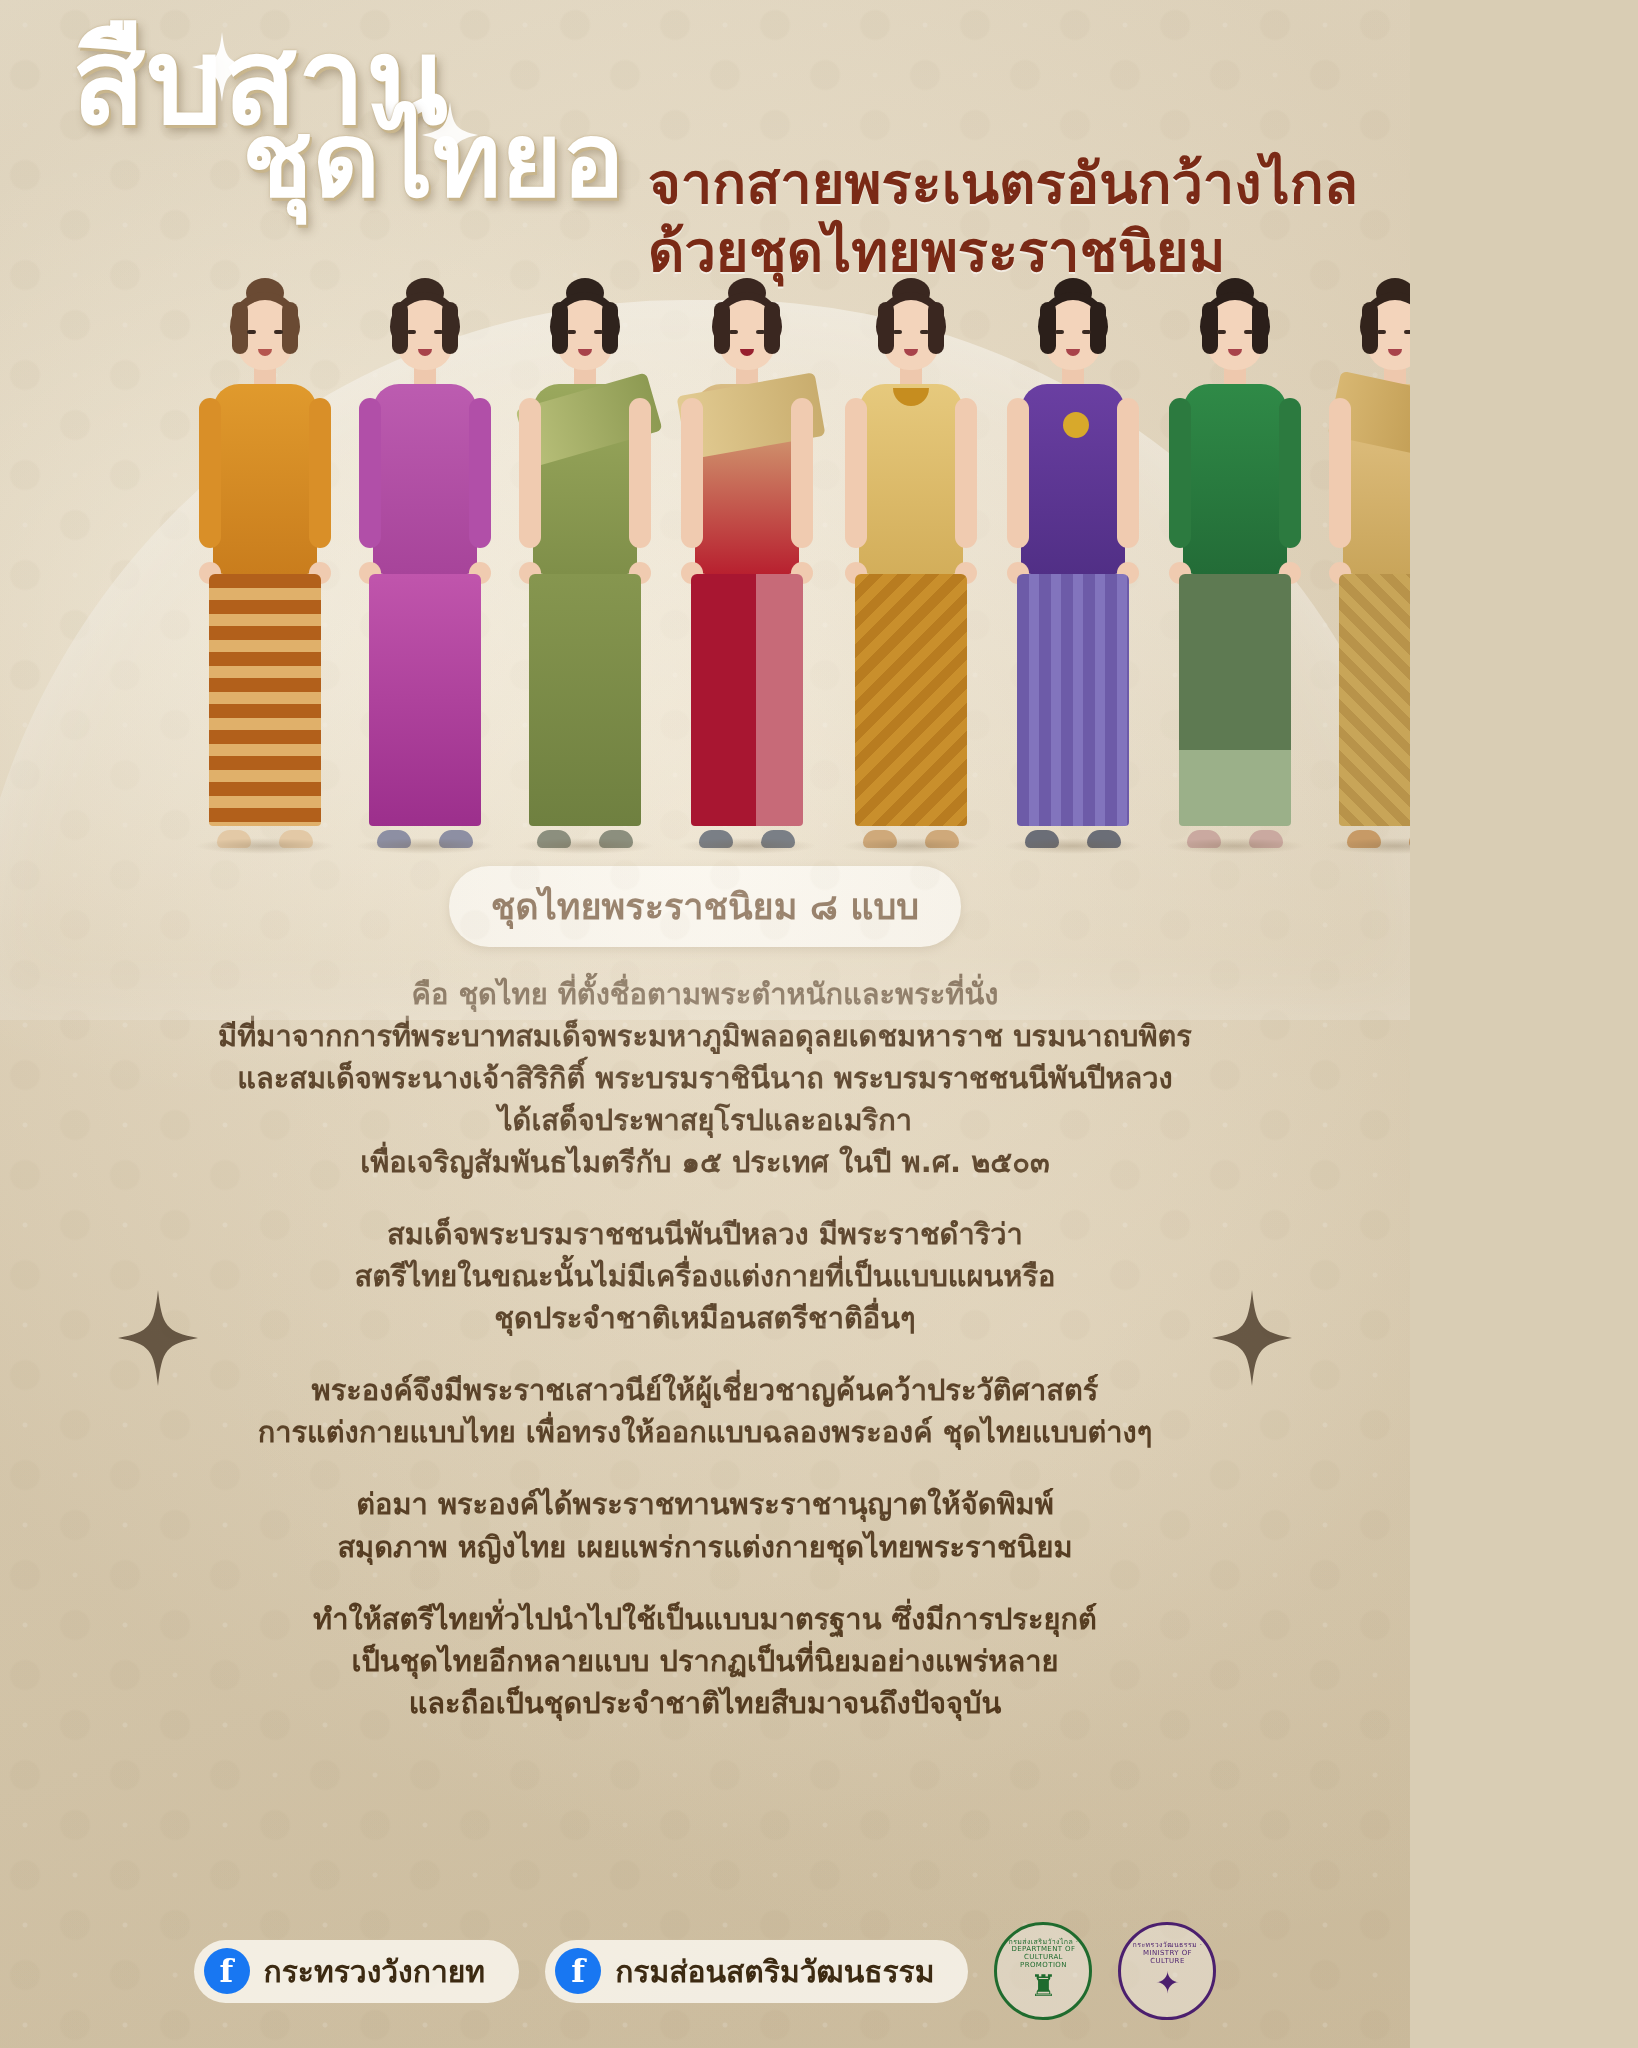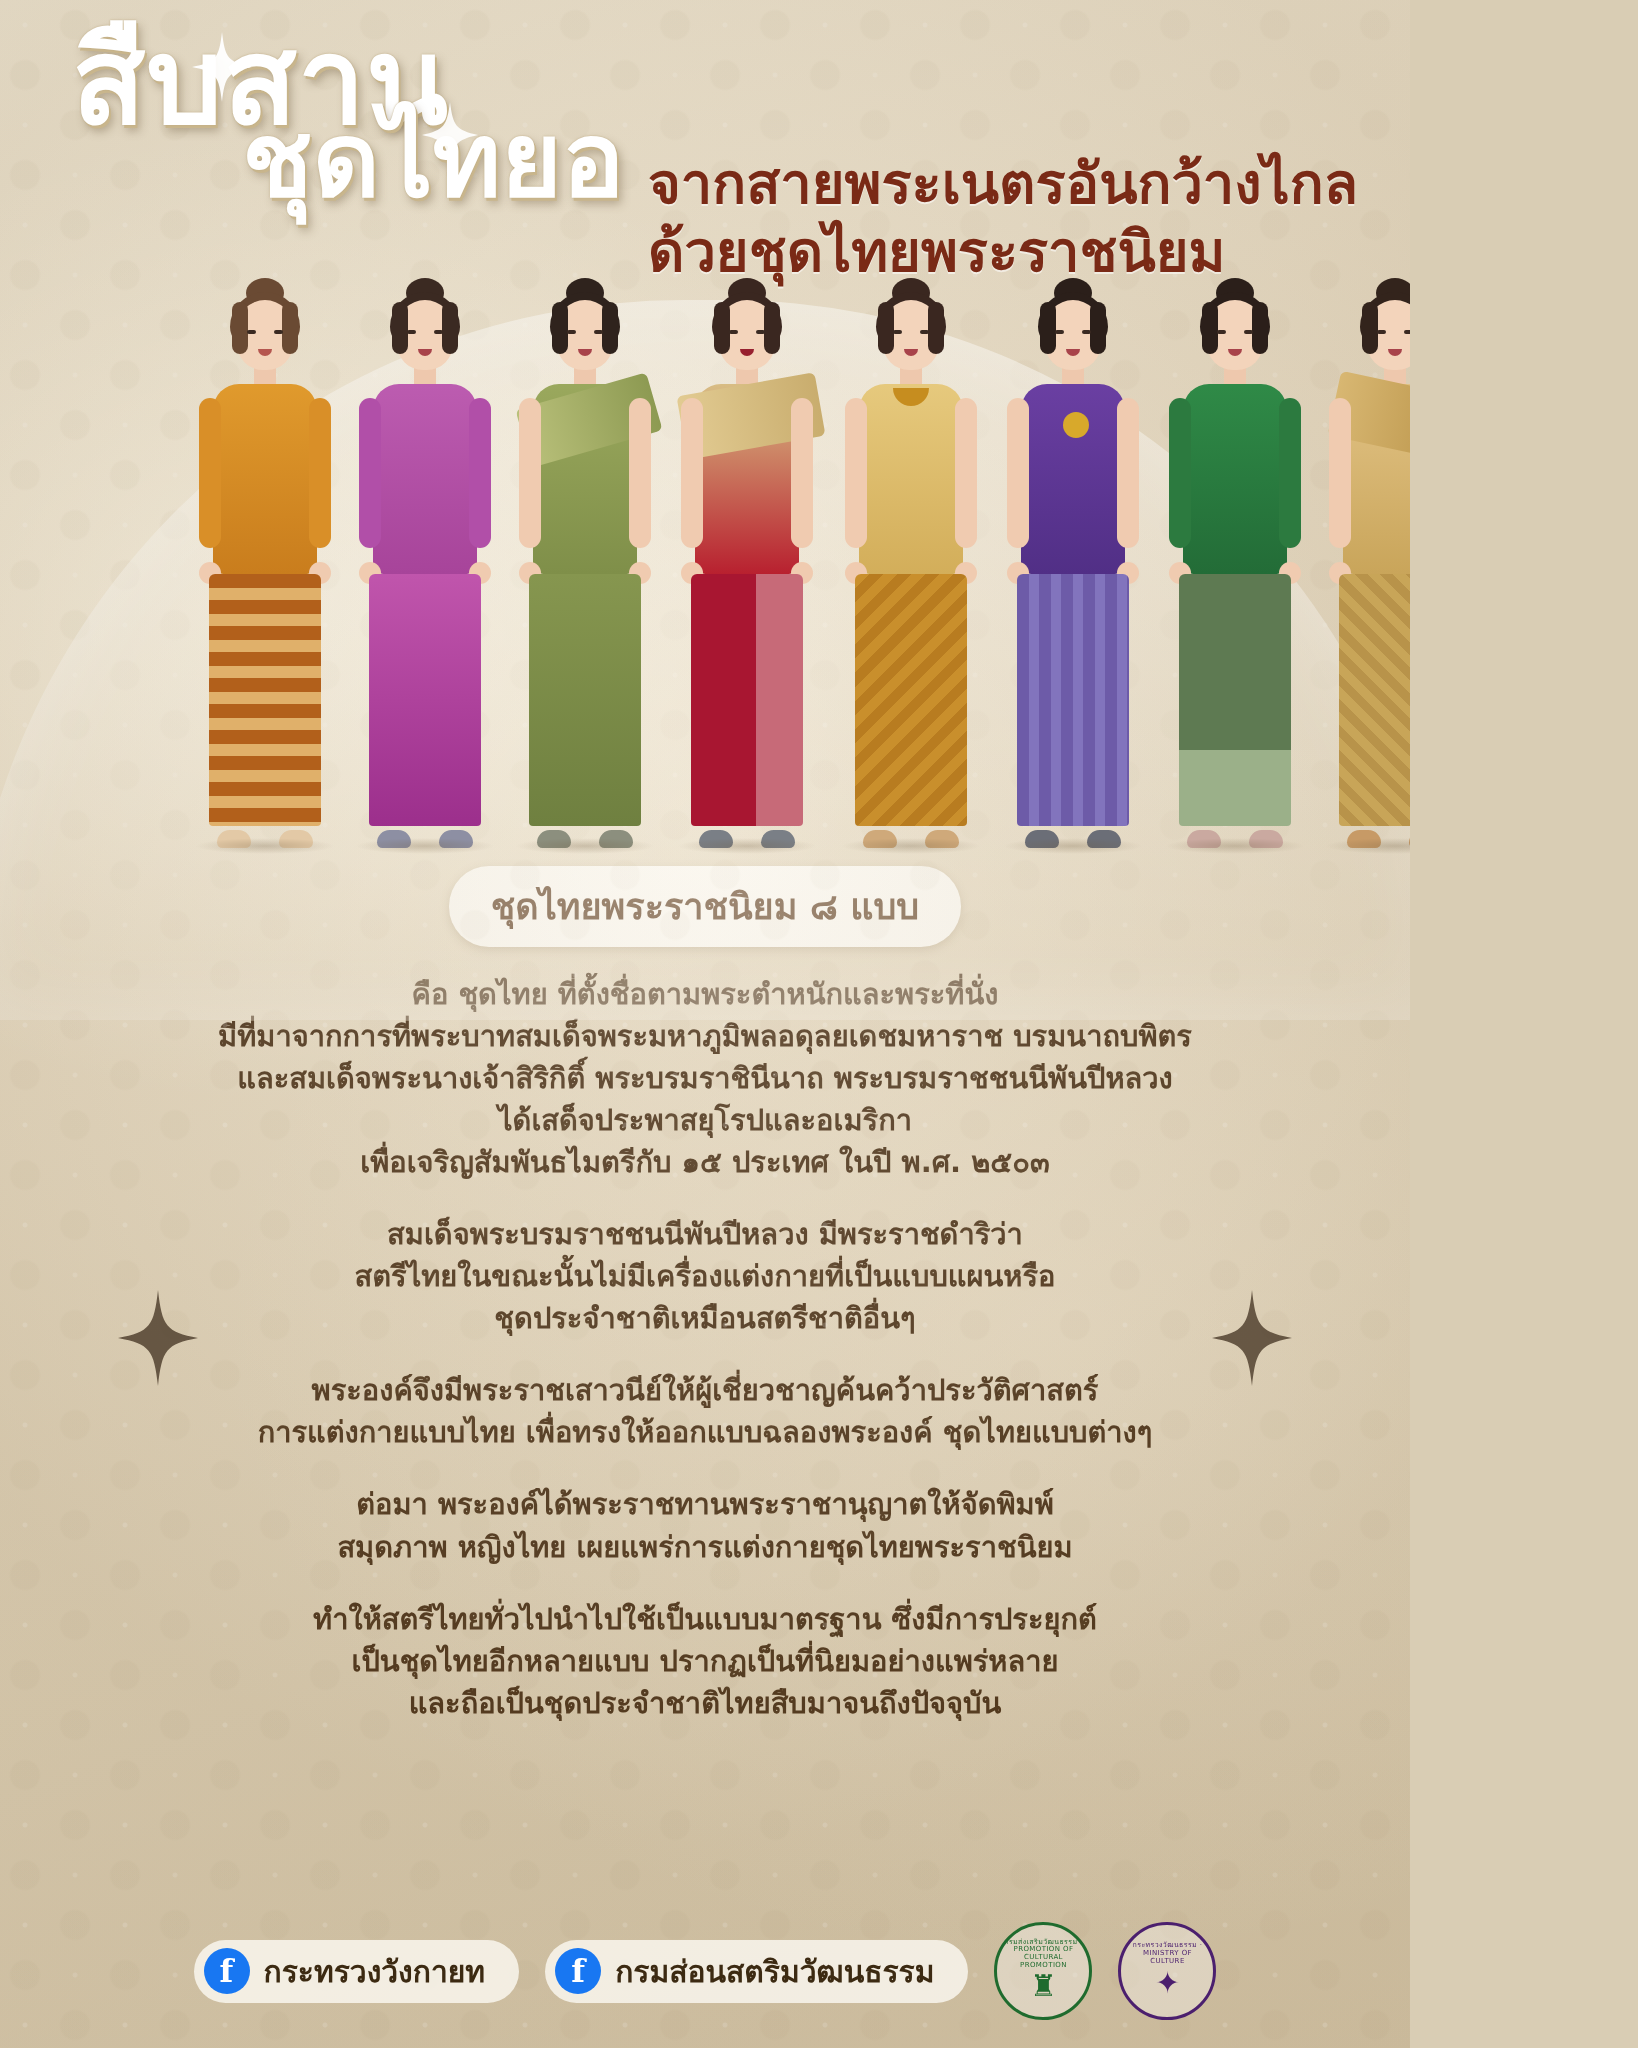--- a/index.html
+++ b/index.html
@@ -665,21 +665,21 @@
   <div class="footer">
     <div class="fb-pill">
       <div class="fb-icon">f</div>
       <div class="fb-label">กระทรวงวังกายท</div>
     </div>
     <div class="fb-pill">
       <div class="fb-icon">f</div>
       <div class="fb-label">กรมส่อนสตริมวัฒนธรรม</div>
     </div>
     <div class="seal green">
-      <div class="ring-text">กรมส่งเสริมวัฒนธรรม · PROMOTION OF CULTURAL PROMOTION</div>
+      <div class="ring-text">กรมส่งเสริมวัางไกล · DEPARTMENT OF CULTURAL PROMOTION</div>
       <div class="emblem">♜</div>
     </div>
     <div class="seal purple">
       <div class="ring-text">กระทรวงวัฒนธรรม · MINISTRY OF CULTURE</div>
       <div class="emblem">✦</div>
     </div>
   </div>
 </div>
 
 </body></html>

